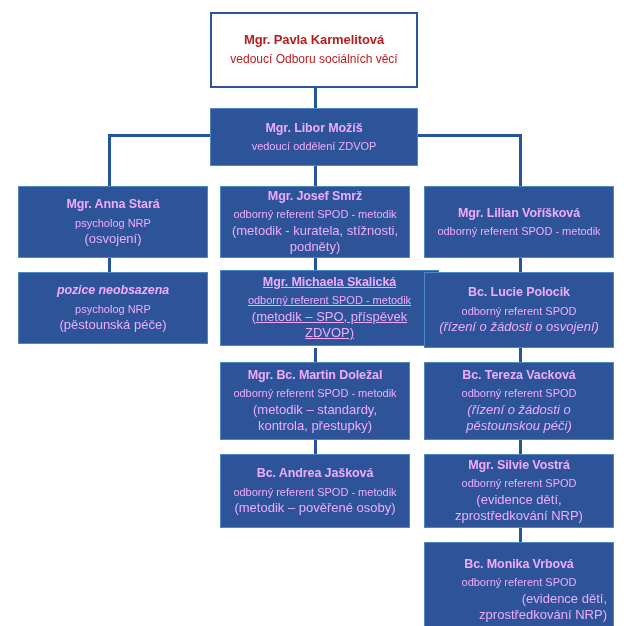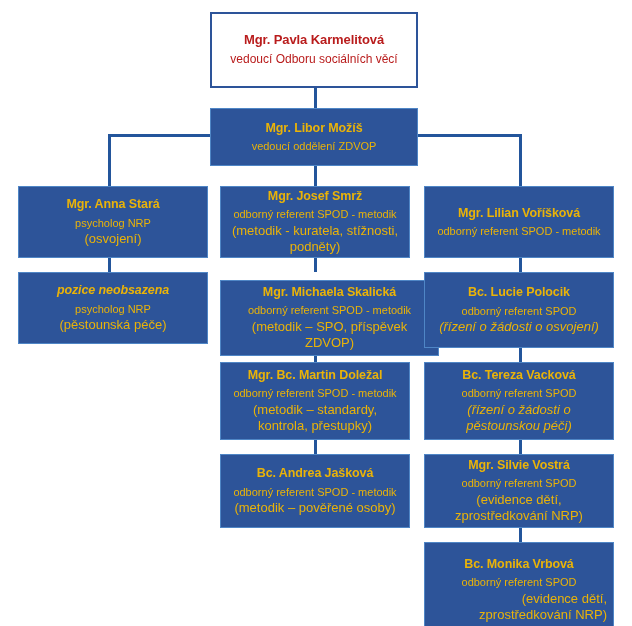--- a/index.html
+++ b/index.html
@@ -29,21 +29,21 @@
   }
   .conn-v { width: 3px; }
   .conn-h { height: 3px; }
 
   
   .node {
     position: absolute;
     box-sizing: border-box;
     background: #2d5499;
     border: 1px solid #4f86c6;
-    color: #eab308;
+    color: #f0abfc;
     display: flex;
     flex-direction: column;
     align-items: center;
     justify-content: center;
     text-align: center;
     padding: 4px 6px;
   }
   .node.root {
     background: #ffffff;
     border: 2px solid #2d5499;
@@ -120,21 +120,21 @@
     <div class="rl">psycholog NRP</div>
     <div class="dt">(pěstounská péče)</div>
   </div>
 
   <div class="node" style="left:220px; top:186px; width:190px; height:72px;">
     <div class="nm">Mgr. Josef Smrž</div>
     <div class="rl">odborný referent SPOD - metodik</div>
     <div class="dt">(metodik - kuratela, stížnosti, podněty)</div>
   </div>
 
-  <div class="node" style="left:220px; top:280px; width:219px; height:76px;">
+  <div class="node" style="left:220px; top:270px; width:219px; height:76px;text-decoration:underline;">
     <div class="nm">Mgr. Michaela Skalická</div>
     <div class="rl">odborný referent SPOD - metodik</div>
     <div class="dt">(metodik – SPO, příspěvek ZDVOP)</div>
   </div>
 
   <div class="node" style="left:220px; top:362px; width:190px; height:78px;">
     <div class="nm">Mgr. Bc. Martin Doležal</div>
     <div class="rl">odborný referent SPOD - metodik</div>
     <div class="dt">(metodik – standardy, kontrola, přestupky)</div>
   </div>

